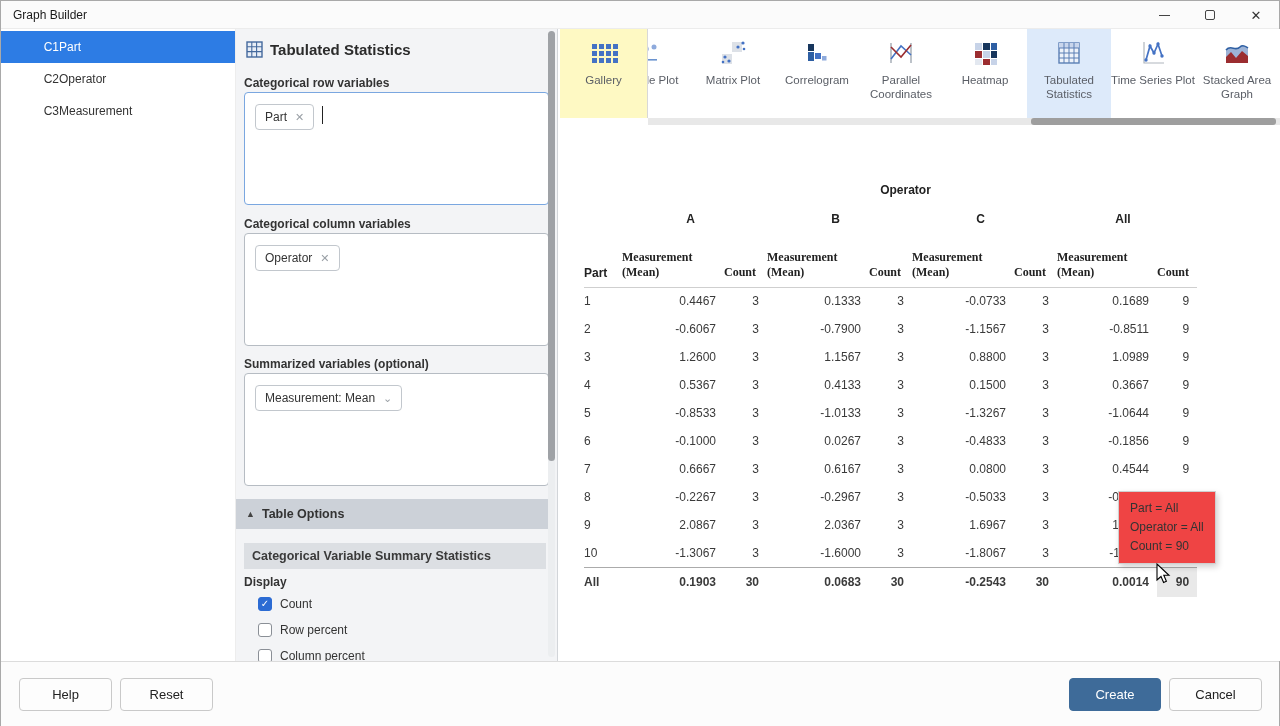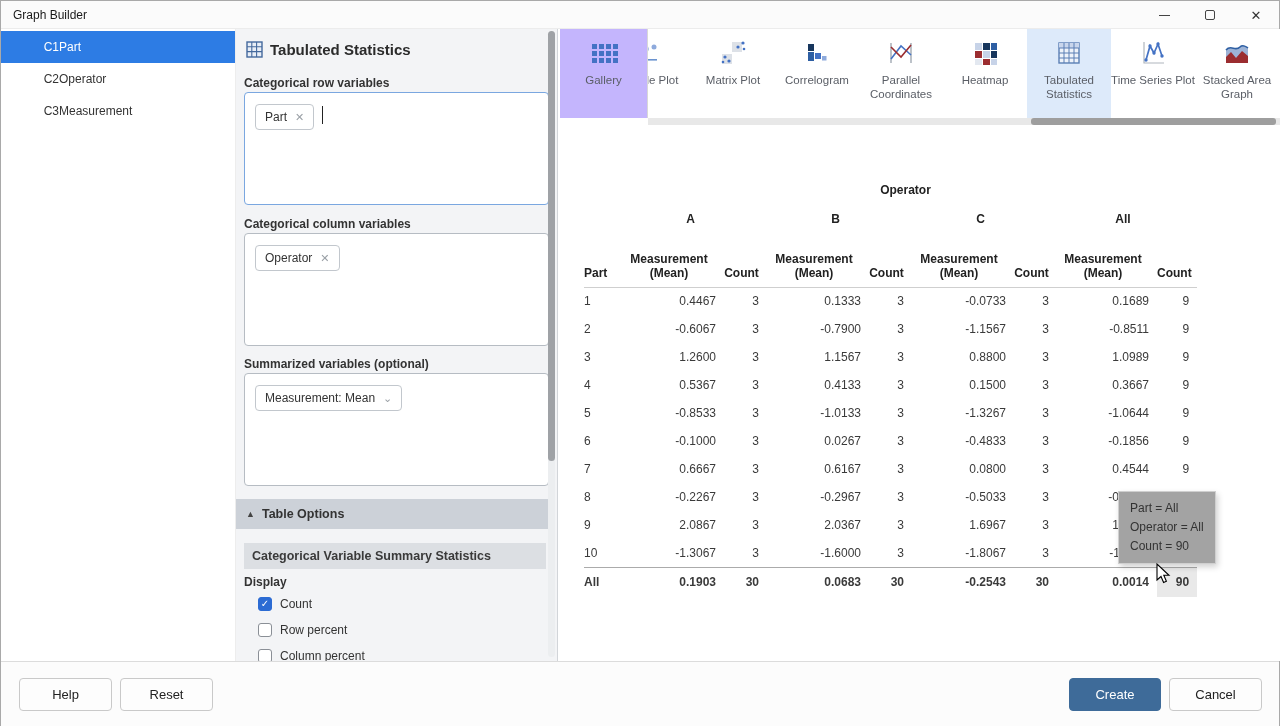--- a/index.html
+++ b/index.html
@@ -41,43 +41,43 @@
   .p-scroll { position:absolute; right:2px; top:2px; width:7px; height:626px; background:#eceef0; border-radius:4px; }
   .p-thumb { position:absolute; left:0; top:0; width:7px; height:430px; background:#9fa2a6; border-radius:4px; }
 
   
   .gallery { position:absolute; left:557px; top:28px; width:722px; height:96px; background:#fff; }
   .g-strip { position:absolute; left:49px; top:0; height:89px; display:flex; z-index:1; }
   .g-item { width:84px; height:89px; display:flex; flex-direction:column; align-items:center; padding-top:10px; cursor:default; }
   .g-item.selected { background:#ddeafa; }
   .g-icon { width:28px; height:28px; margin-bottom:6px; }
   .g-label { font-size:11.5px; color:#5a5e66; text-align:center; line-height:14px; }
-  .g-fixed { position:absolute; left:2px; top:0; width:88px; height:89px; background:#c4b5fd; border-right:1px solid #d8d8d8; z-index:2; display:flex; flex-direction:column; align-items:center; padding-top:10px; }
+  .g-fixed { position:absolute; left:2px; top:0; width:88px; height:89px; background:#fef9c3; border-right:1px solid #d8d8d8; z-index:2; display:flex; flex-direction:column; align-items:center; padding-top:10px; }
   .g-scrolltrack { position:absolute; left:90px; top:89px; width:632px; height:7px; background:#e8e8e8; }
   .g-scrollthumb { position:absolute; left:383px; top:0; width:245px; height:7px; background:#9e9e9e; border-radius:3px; }
 
   
   .main { position:absolute; left:557px; top:124px; width:722px; height:536px; background:#fff; }
   .main-title { position:absolute; left:26px; top:20px; font-size:15px; font-weight:bold; color:#2b6fb8; }
   .stats-table { position:absolute; left:26px; top:52px; }
   table { border-collapse:collapse; table-layout:fixed; width:613px; }
   th, td { font-size:12px; color:#3a3a3a; padding:0 8px 0 0; }
   th { color:#222; }
   .op-head { text-align:center; font-weight:bold; height:26px; vertical-align:middle; }
   .grp-head { text-align:center; font-weight:bold; height:32px; vertical-align:middle; }
   .colhead-row th { height:52px; vertical-align:bottom; padding-bottom:7px; border-bottom:1px solid #cfcfcf; }
   .part-h { text-align:left; }
-  .num-h { text-align:center; }
+  .num-h { text-align:left;font-family:Liberation Serif, serif; }
   tbody td { height:28px; text-align:right; vertical-align:middle; }
   tbody td.part-cell { text-align:left; }
   tr.total-row td { font-weight:bold; border-top:1px solid #ababab; height:30px; }
   td.hover-cell { background:#e9e9e9; }
 
   
-  .tooltip { position:absolute; left:560px; top:366px; min-width:90px; background:#a3a3a3; border:1px solid #cfcfcf; box-shadow:2px 3px 6px rgba(0,0,0,0.18); padding:7px 11px; z-index:5; }
+  .tooltip { position:absolute; left:560px; top:366px; min-width:90px; background:#ef4444; border:1px solid #cfcfcf; box-shadow:2px 3px 6px rgba(0,0,0,0.18); padding:7px 11px; z-index:5; }
   .tooltip div { font-size:12px; color:#333; line-height:19px; white-space:nowrap; }
   .cursor { position:absolute; left:596px; top:438px; z-index:6; }
 
   
   .footer { position:absolute; left:0; top:660px; width:100%; height:66px; background:#fcfcfc; border-top:1px solid #dcdcdc; }
   .btn { position:absolute; top:16px; height:33px; border:1px solid #c9c9c9; border-radius:4px; background:#fdfdfd; font-size:13px; color:#222; font-family:"Liberation Sans", sans-serif;text-align:center; }
   .btn-help { left:18px; width:93px; }
   .btn-reset { left:119px; width:93px; }
   .btn-create { left:1068px; width:92px; background:#3e6b99; border-color:#3e6b99; color:#fff; }
   .btn-cancel { left:1168px; width:93px; }

